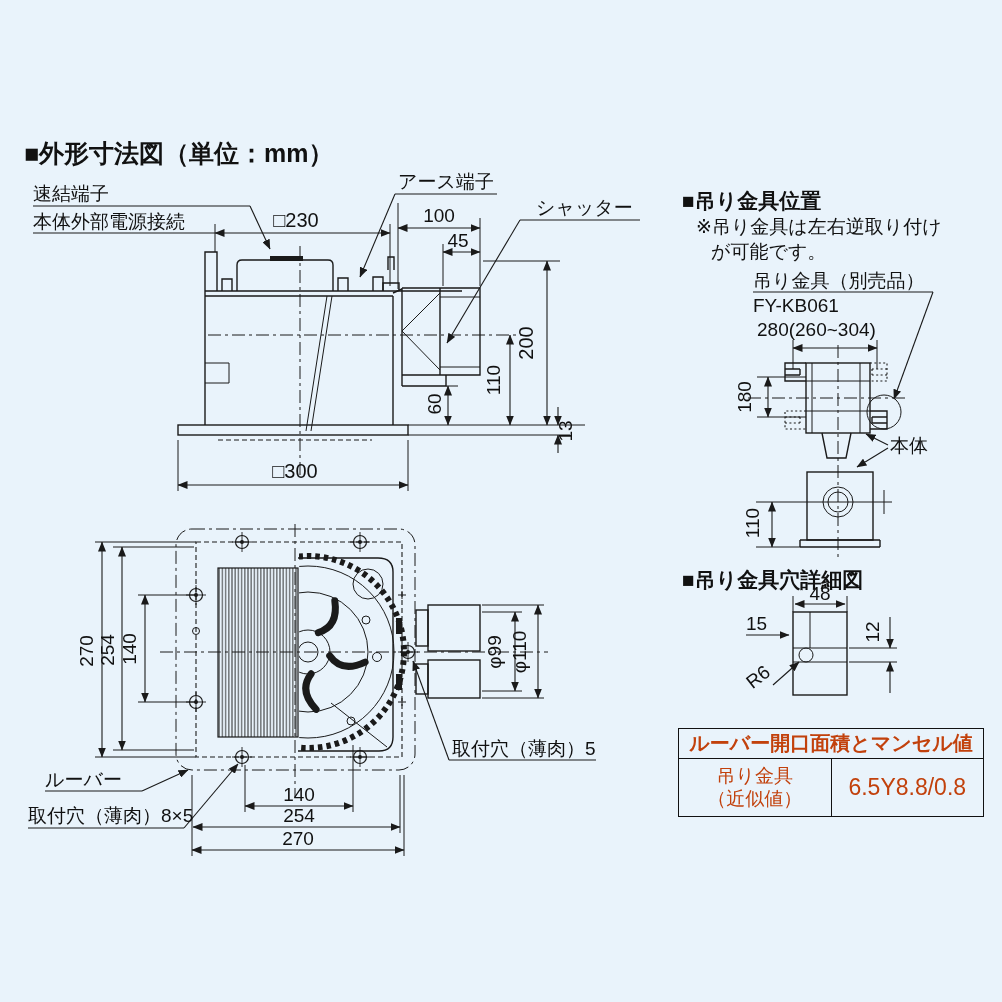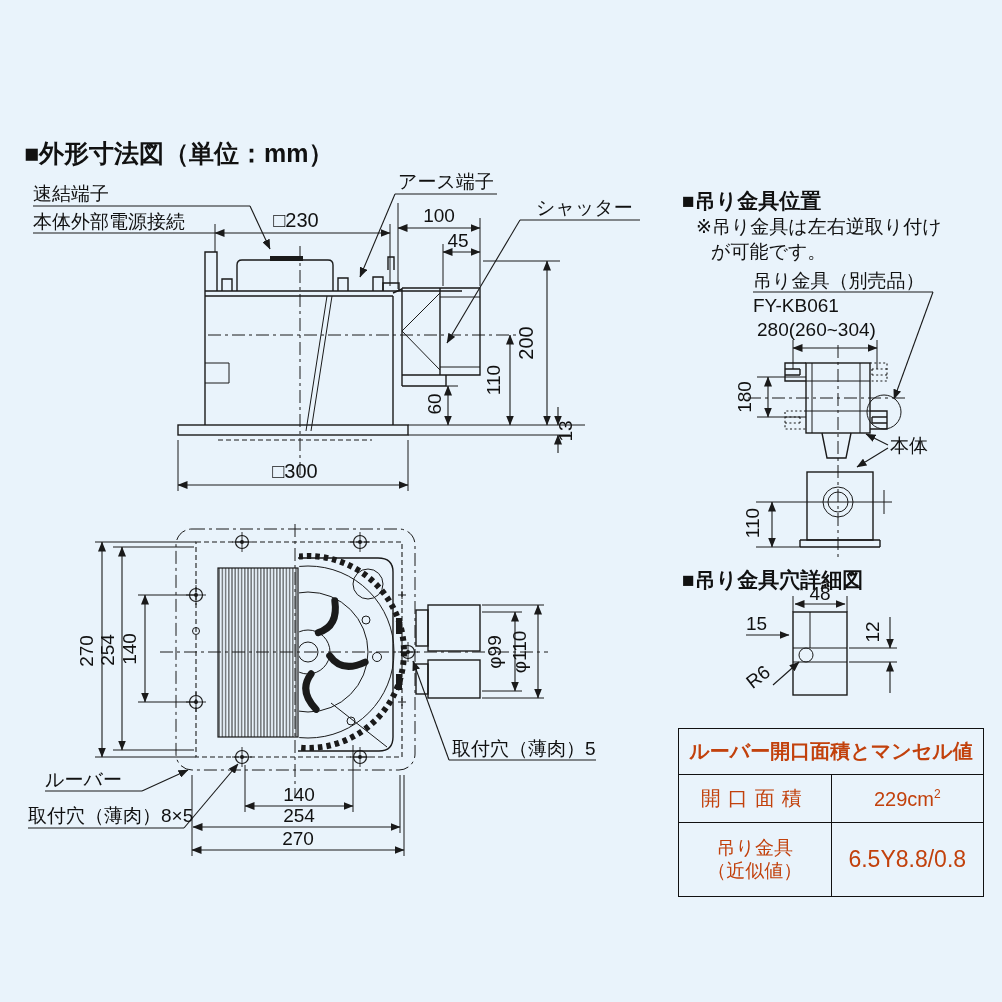--- a/index.html
+++ b/index.html
@@ -12,21 +12,21 @@
   .hid{fill:none;stroke:#1a1a1a;stroke-width:1.1;stroke-dasharray:5 3}
   .dot{fill:none;stroke:#1a1a1a;stroke-width:1.1;stroke-dasharray:2 2.4}
   .cl{fill:none;stroke:#1a1a1a;stroke-width:1;stroke-dasharray:13 4 3 4}
   .d2{marker-start:url(#ar);marker-end:url(#ar)}
   .de{marker-end:url(#ar)}
   .fil{fill:#1a1a1a;stroke:none}
   .t19{font-size:19px}.t20{font-size:20px}.t21{font-size:21px}.t25{font-size:25px}
   .b{font-weight:bold}.mid{text-anchor:middle}
   .spec{position:absolute;left:678px;top:728px;width:306px;border-collapse:collapse;
         table-layout:fixed;background:transparent}
-  .spec td{border:1.6px solid #111;text-align:center;vertical-align:middle;padding:8px}
+  .spec td{border:1.6px solid #111;text-align:center;vertical-align:middle;padding:0}
   .spec .hd{font-weight:bold;font-size:20px;height:29px}
   .spec .lb{font-size:20px;letter-spacing:7px;height:31px}
   .spec .vl{font-size:20px;letter-spacing:0}
   .spec .lb2{font-size:19px;letter-spacing:0;height:57px;line-height:1.2}
   .spec .vl2{font-size:23px}
   sup{font-size:12px}
 </style>
 </head>
 <body>
 
@@ -250,24 +250,20 @@
   </g>
 </svg>
 
 
 <table class="spec">
   <tbody>
         <tr>
           <td colspan="2" class="hd">ルーバー開口面積とマンセル値</td>
         </tr>
   <tr>
-    <td class="lb" style="width:152px">開口面積</td>
-    <td class="vl"><span>229cm</span><sup>2</sup></td>
-  </tr>
-  <tr>
     <td class="lb2">
       <div>吊り金具</div>
       <div>（近似値）</div>
     </td>
     <td class="vl2">6.5Y8.8/0.8</td>
   </tr>
 </tbody>
     </table>
 
 </div>

